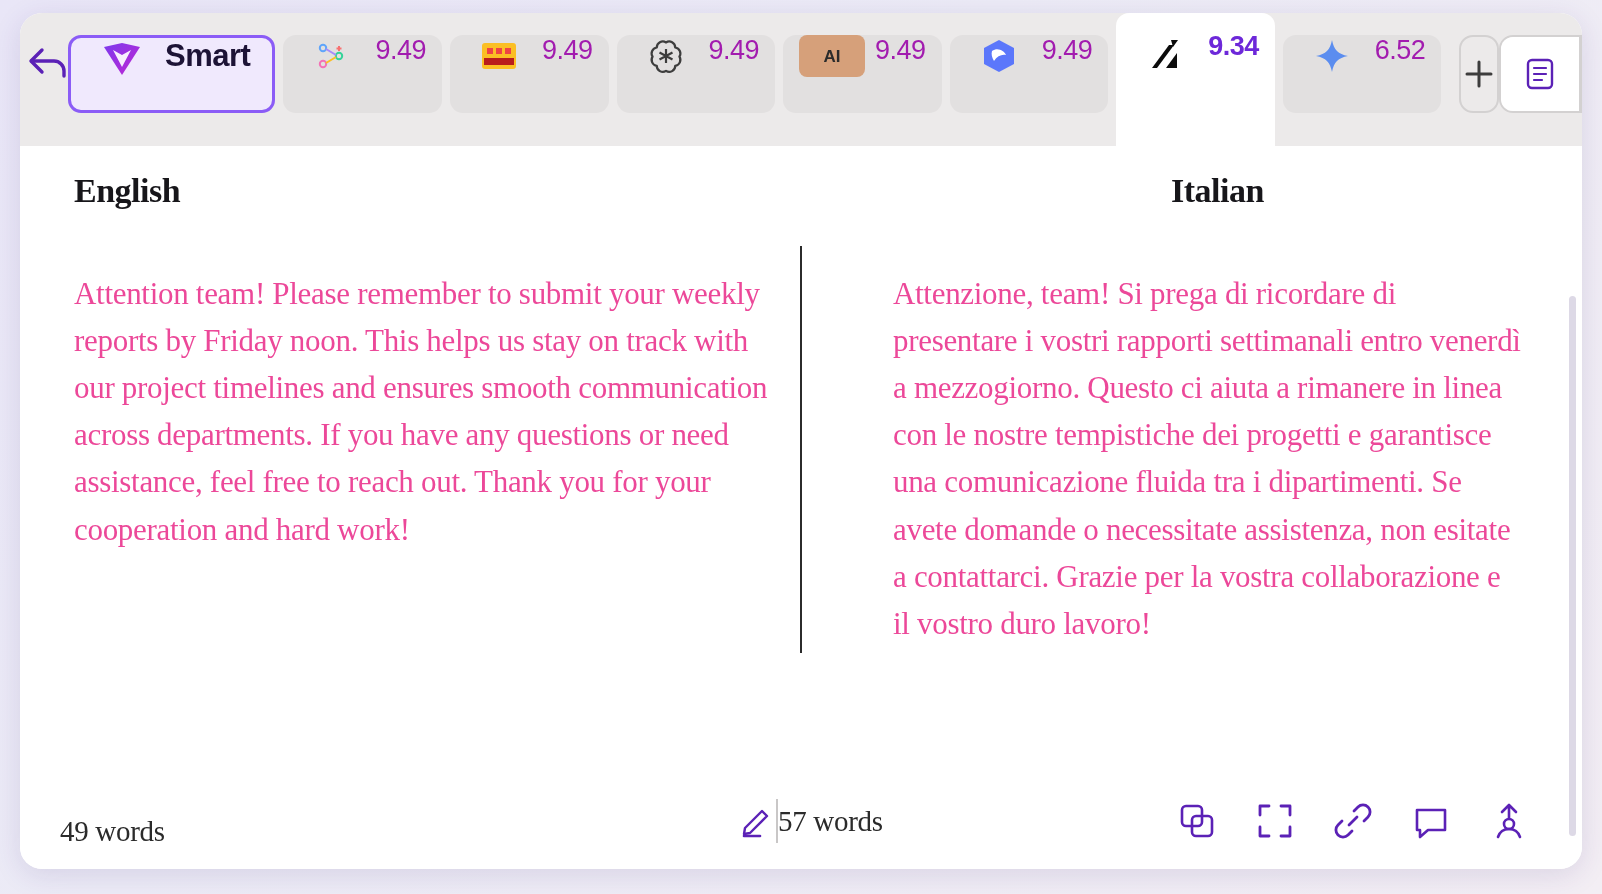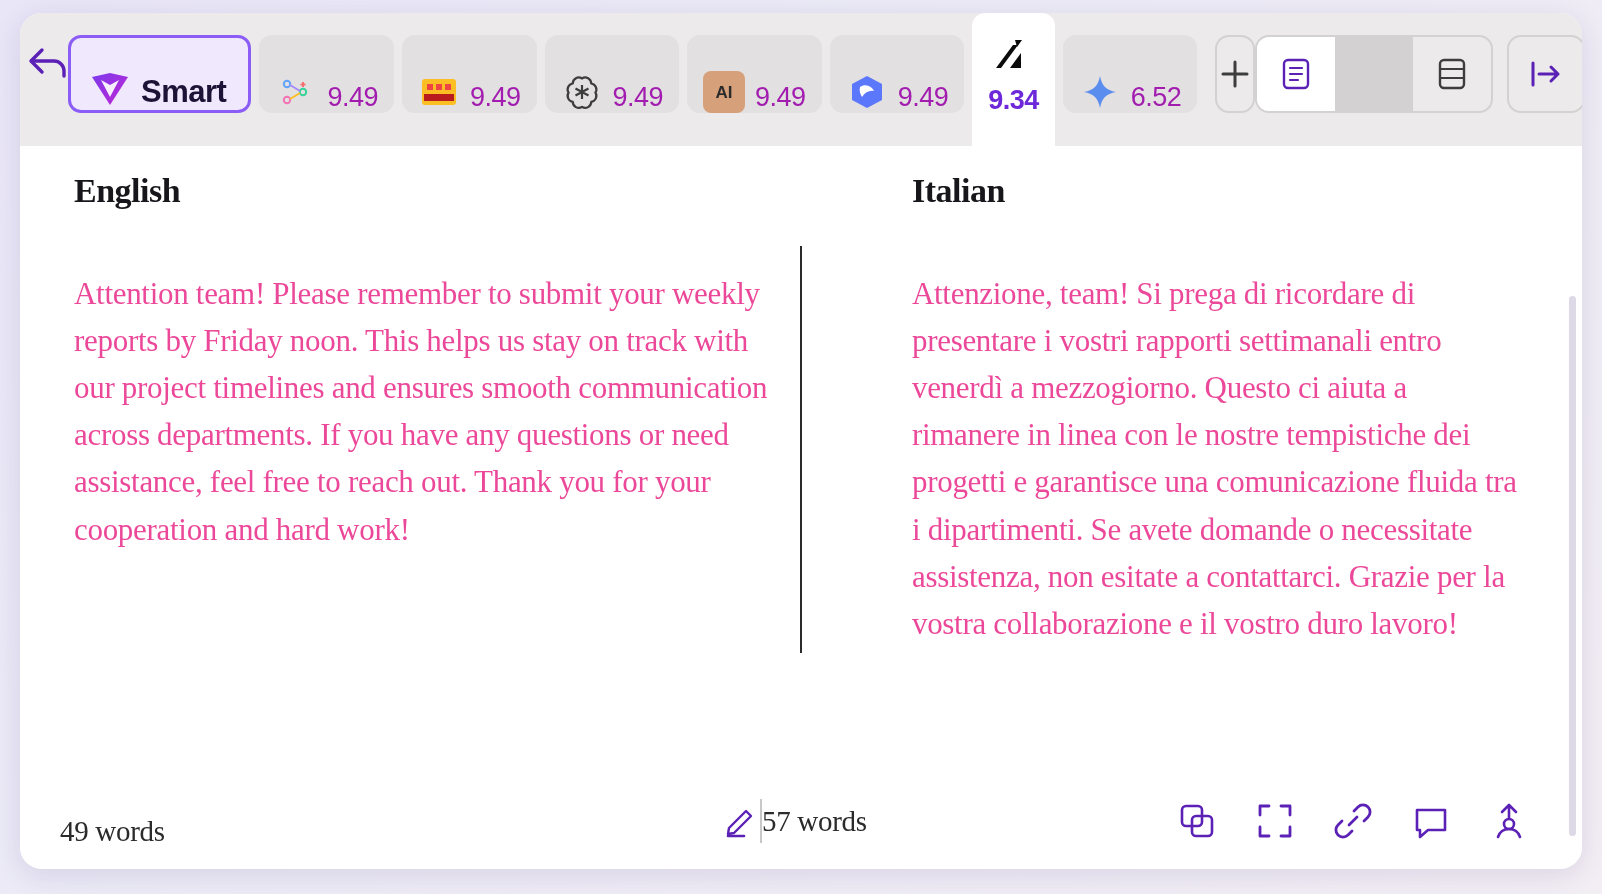--- a/index.html
+++ b/index.html
@@ -43,21 +43,21 @@
   .tabs {
     display: flex;
     align-items: flex-start;
     height: 133px;
     gap: 0px;
   }
   .tab {
     height: 78px;
     margin-top: 22px;
     display: flex;
-    align-items: flex-end;
+    align-items: flex-start;
     gap: 10px;
     padding: 0 16px;
     border-radius: 13px;
     background: #e2e0e0;
     cursor: pointer;
     position: relative;
     margin-right: 8px;
     overflow: hidden;
   }
   .tab .score {
@@ -79,30 +79,29 @@
     letter-spacing: -0.5px;
   }
   .tab.active {
     background: #ffffff;
     height: 133px;
     margin-top: 0;
     border-radius: 13px 13px 0 0;
     padding-top: 18px;
     align-items: flex-start;
     margin-right: 8px;
-    flex-direction: column;
   }
   .tab.active .score {
     color: #6d28d9;
     font-weight: 600;
   }
   .tab.active .icon-wrap { margin-top: 2px; }
 
   .icon-wrap {
-    width: 42px; height: 42px;
+    width: 66px; height: 42px;
     display: flex; align-items: center; justify-content: center;
     border-radius: 8px;
     flex: 0 0 auto;
   }
 
   .plus-btn {
     width: 72px; height: 78px;
     margin-top: 22px;
     margin-left: 10px;
     border: 2px solid #d3d1d1;
@@ -162,23 +161,24 @@
   .pane {
     flex: 1 1 50%;
     min-width: 0;
     display: flex;
     flex-direction: column;
     padding-top: 26px;
   }
   .pane.right {
     border-left: 2px solid #2f2f2f;
     margin-left: 0;
-    padding-left: 66px;
+    padding-left: 47px;
     border-left-width: 0;
     position: relative;
+    align-items: center;
   }
   .pane-divider {
     width: 2px;
     background: #2b2b2b;
     margin: 100px 0 120px 0;
   }
   .lang-title {
     font-size: 34px;
     font-weight: 700;
     color: #17161a;
@@ -207,21 +207,21 @@
     position: relative;
   }
   .wordcount {
     font-size: 29px;
     color: #2b2b2b;
     letter-spacing: -0.3px;
   }
   .wc-left { margin-left: 0px; margin-top: 20px; }
   .footer-center {
     position: absolute;
-    left: 702px;
+    left: 718px;
     display: flex;
     align-items: center;
     text-align: right;
   }
   .vline { width: 2px; height: 44px; background: #c9c7c7; }
   .footer-right {
     margin-left: auto;
     display: flex;
     align-items: center;
     gap: 40px;

